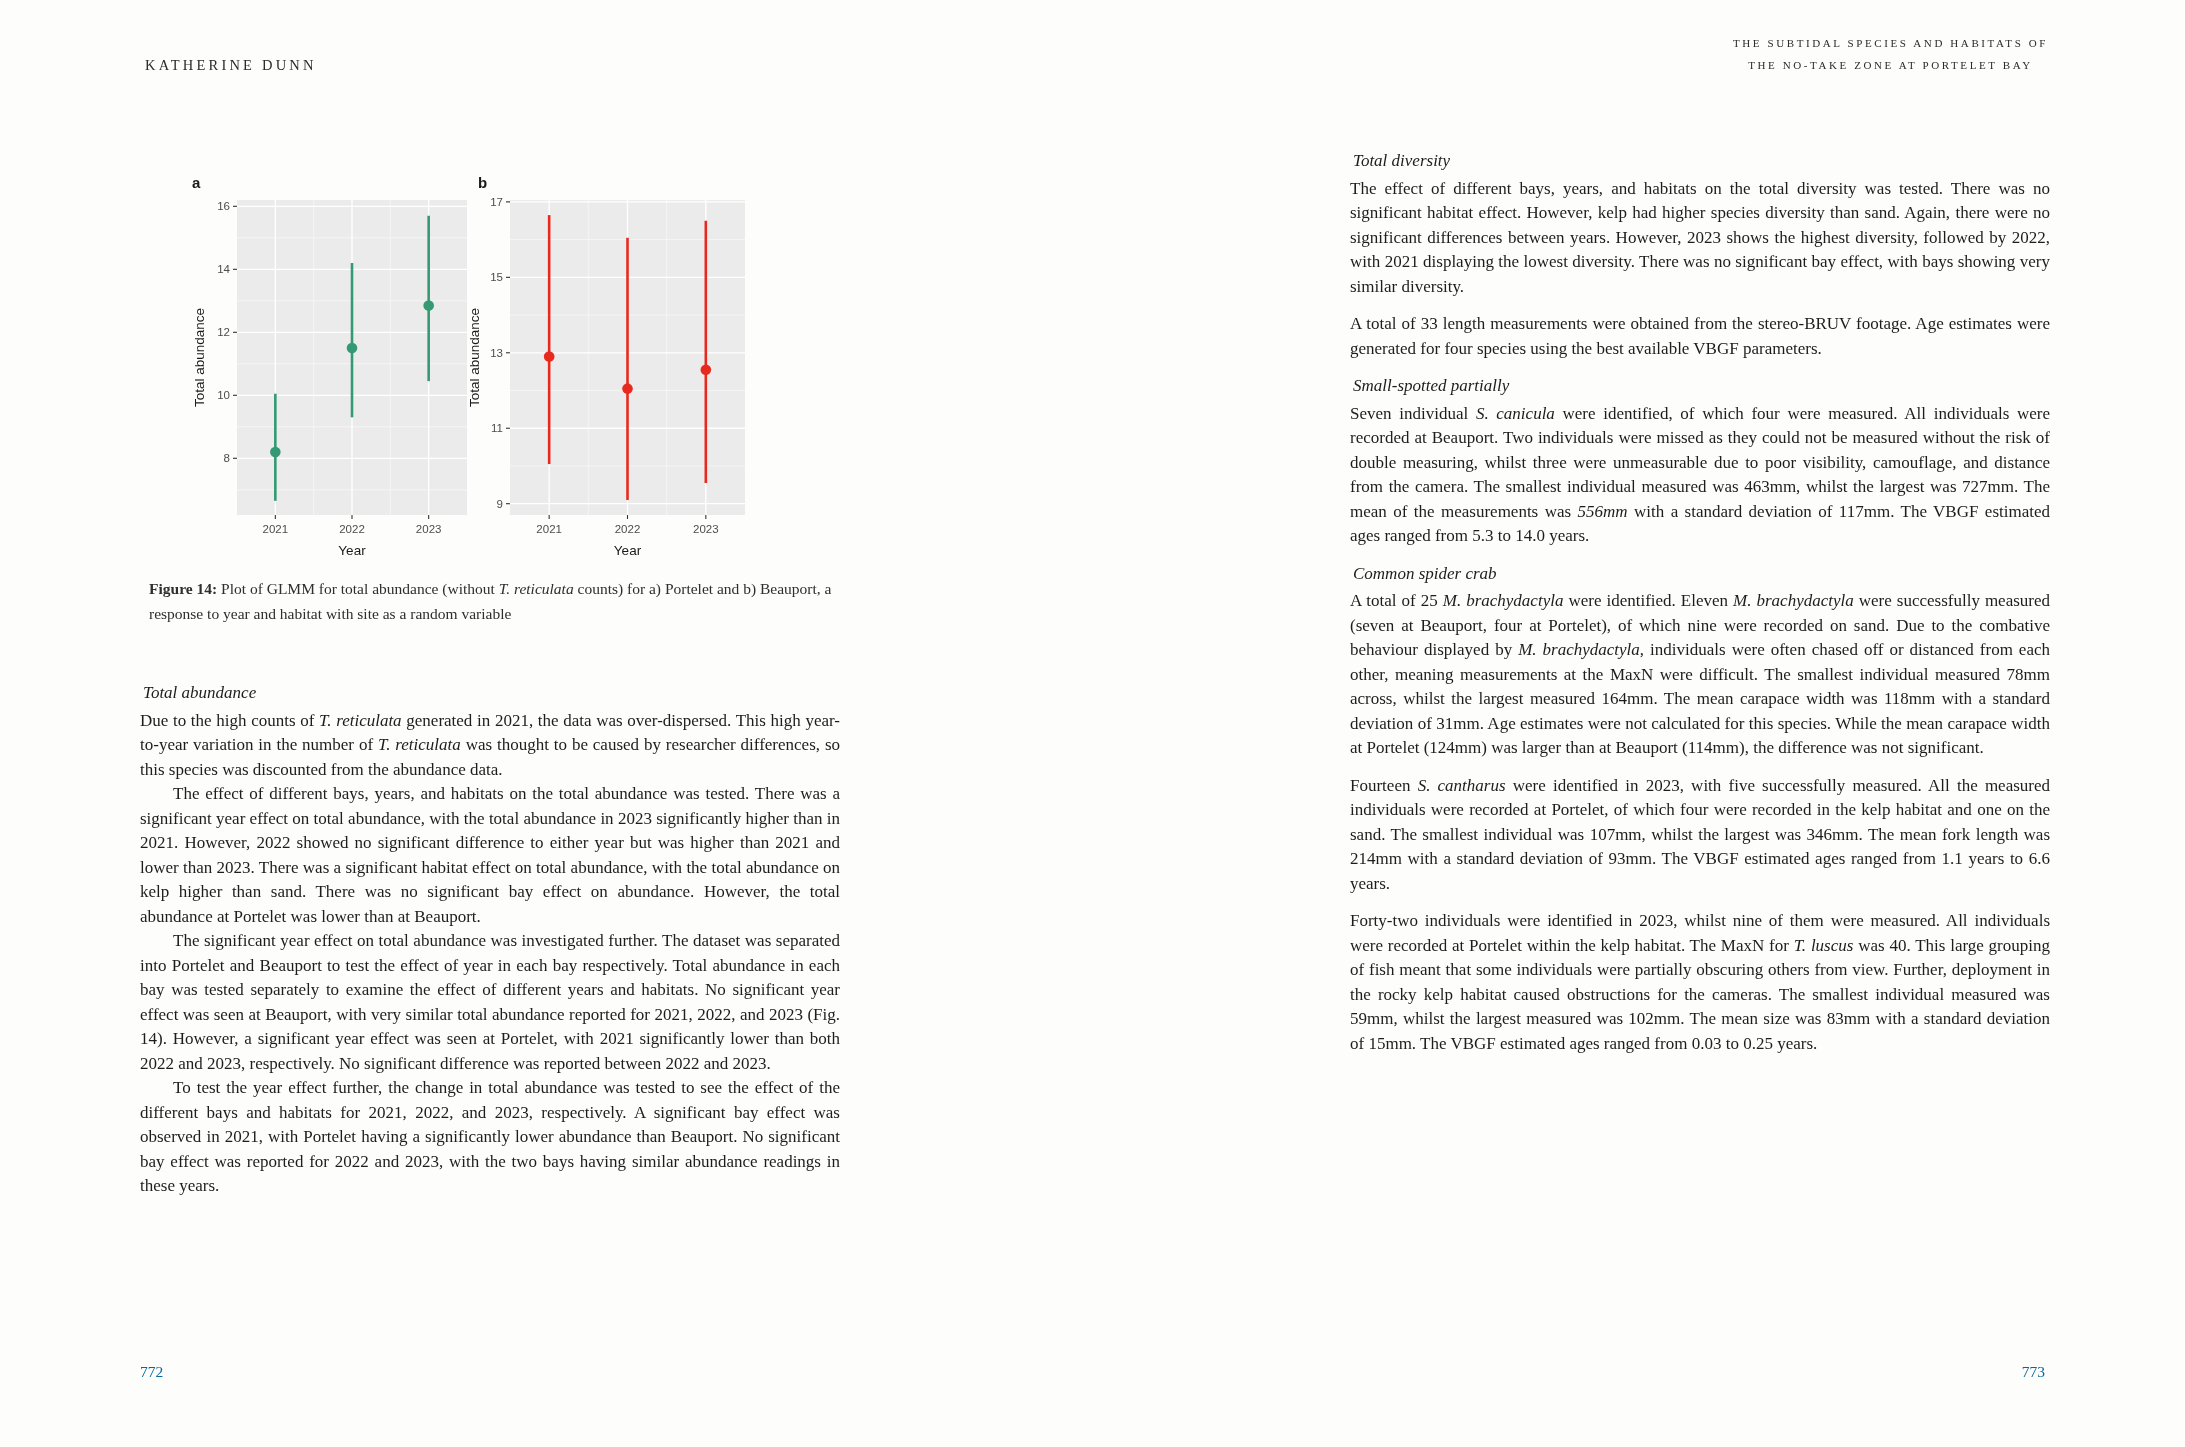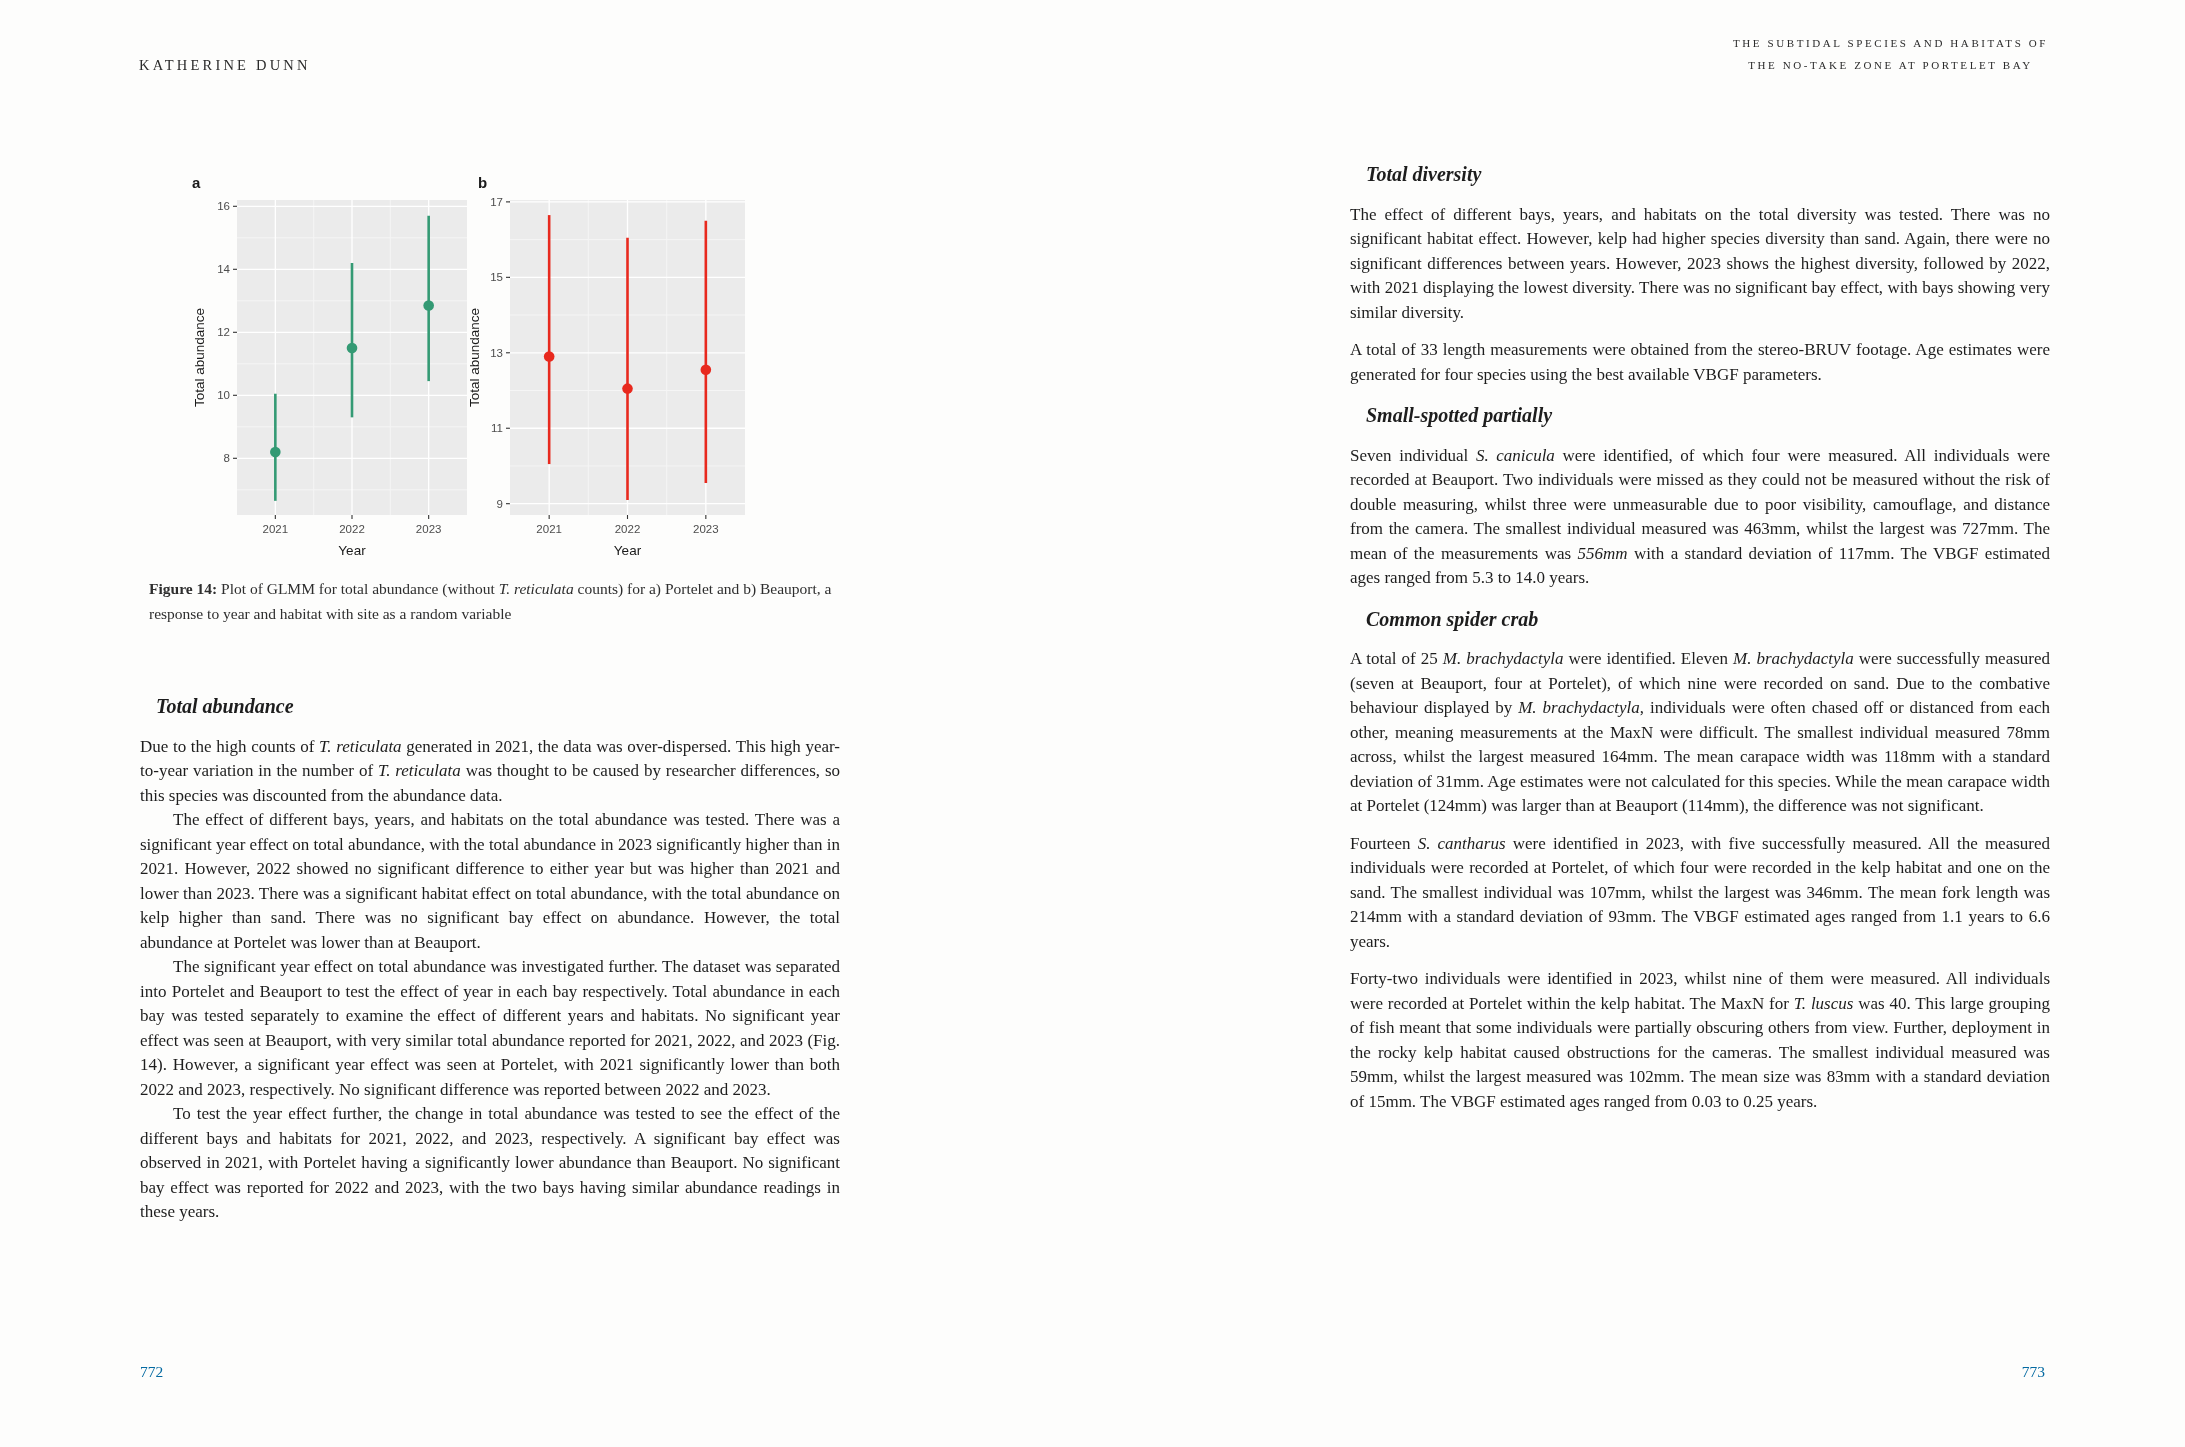--- a/index.html
+++ b/index.html
@@ -1,33 +1,33 @@
 <!DOCTYPE html>
 <html><head>
 <meta charset="utf-8">
 <style>
   html,body{margin:0;padding:0;background:#ffffff;}
   .spread{
     position:relative;width:2185px;height:1447px;background:#fdfdfc;
     font-family:"Liberation Serif","DejaVu Serif",serif;color:#1d1d1d;overflow:hidden;
   }
   .running-head{position:absolute;color:#2b2b2b;}
-  .rh-left{left:139px;top:57px;font-size:14.5px;letter-spacing:3.2px;}
+  .rh-left{left:145px;top:57px;font-size:14.5px;letter-spacing:3.2px;}
   .rh-right{right:137px;top:32px;text-align:center;font-size:11px;letter-spacing:2.6px;line-height:22px;}
   .figure-wrap{position:absolute;left:140px;top:126px;width:612px;height:450px;}
   .fig-caption{
     position:absolute;left:141px;top:576px;width:695px;
     font-size:15.5px;line-height:25px;color:#2e2e2e;text-align:left;margin-left:8px;
   }
   .body-col{position:absolute;width:700px;text-align:justify;font-size:17px;line-height:24.5px;}
   .col-left{left:140px;top:678px;}
   .col-right{left:1350px;top:146px;}
   .sec{margin:0;}
   .sec + .sec{margin-top:13px;}
-  .sec-heading{font-style:italic;font-weight:bold;font-size:20px;line-height:24.5px;margin:16px;}
+  .sec-heading{font-style:italic;font-weight:normal;font-size:17px;line-height:24.5px;margin:3px;}
   .body-col p{margin:0;}
   .body-col p.indent{text-indent:33px;}
   .pagenum{position:absolute;top:1363px;font-size:15.5px;color:#0369a1;}
   .pn-left{left:140px;}
   .pn-right{right:140px;}
 </style>
 </head>
 <body>
 
 <div class="spread">

